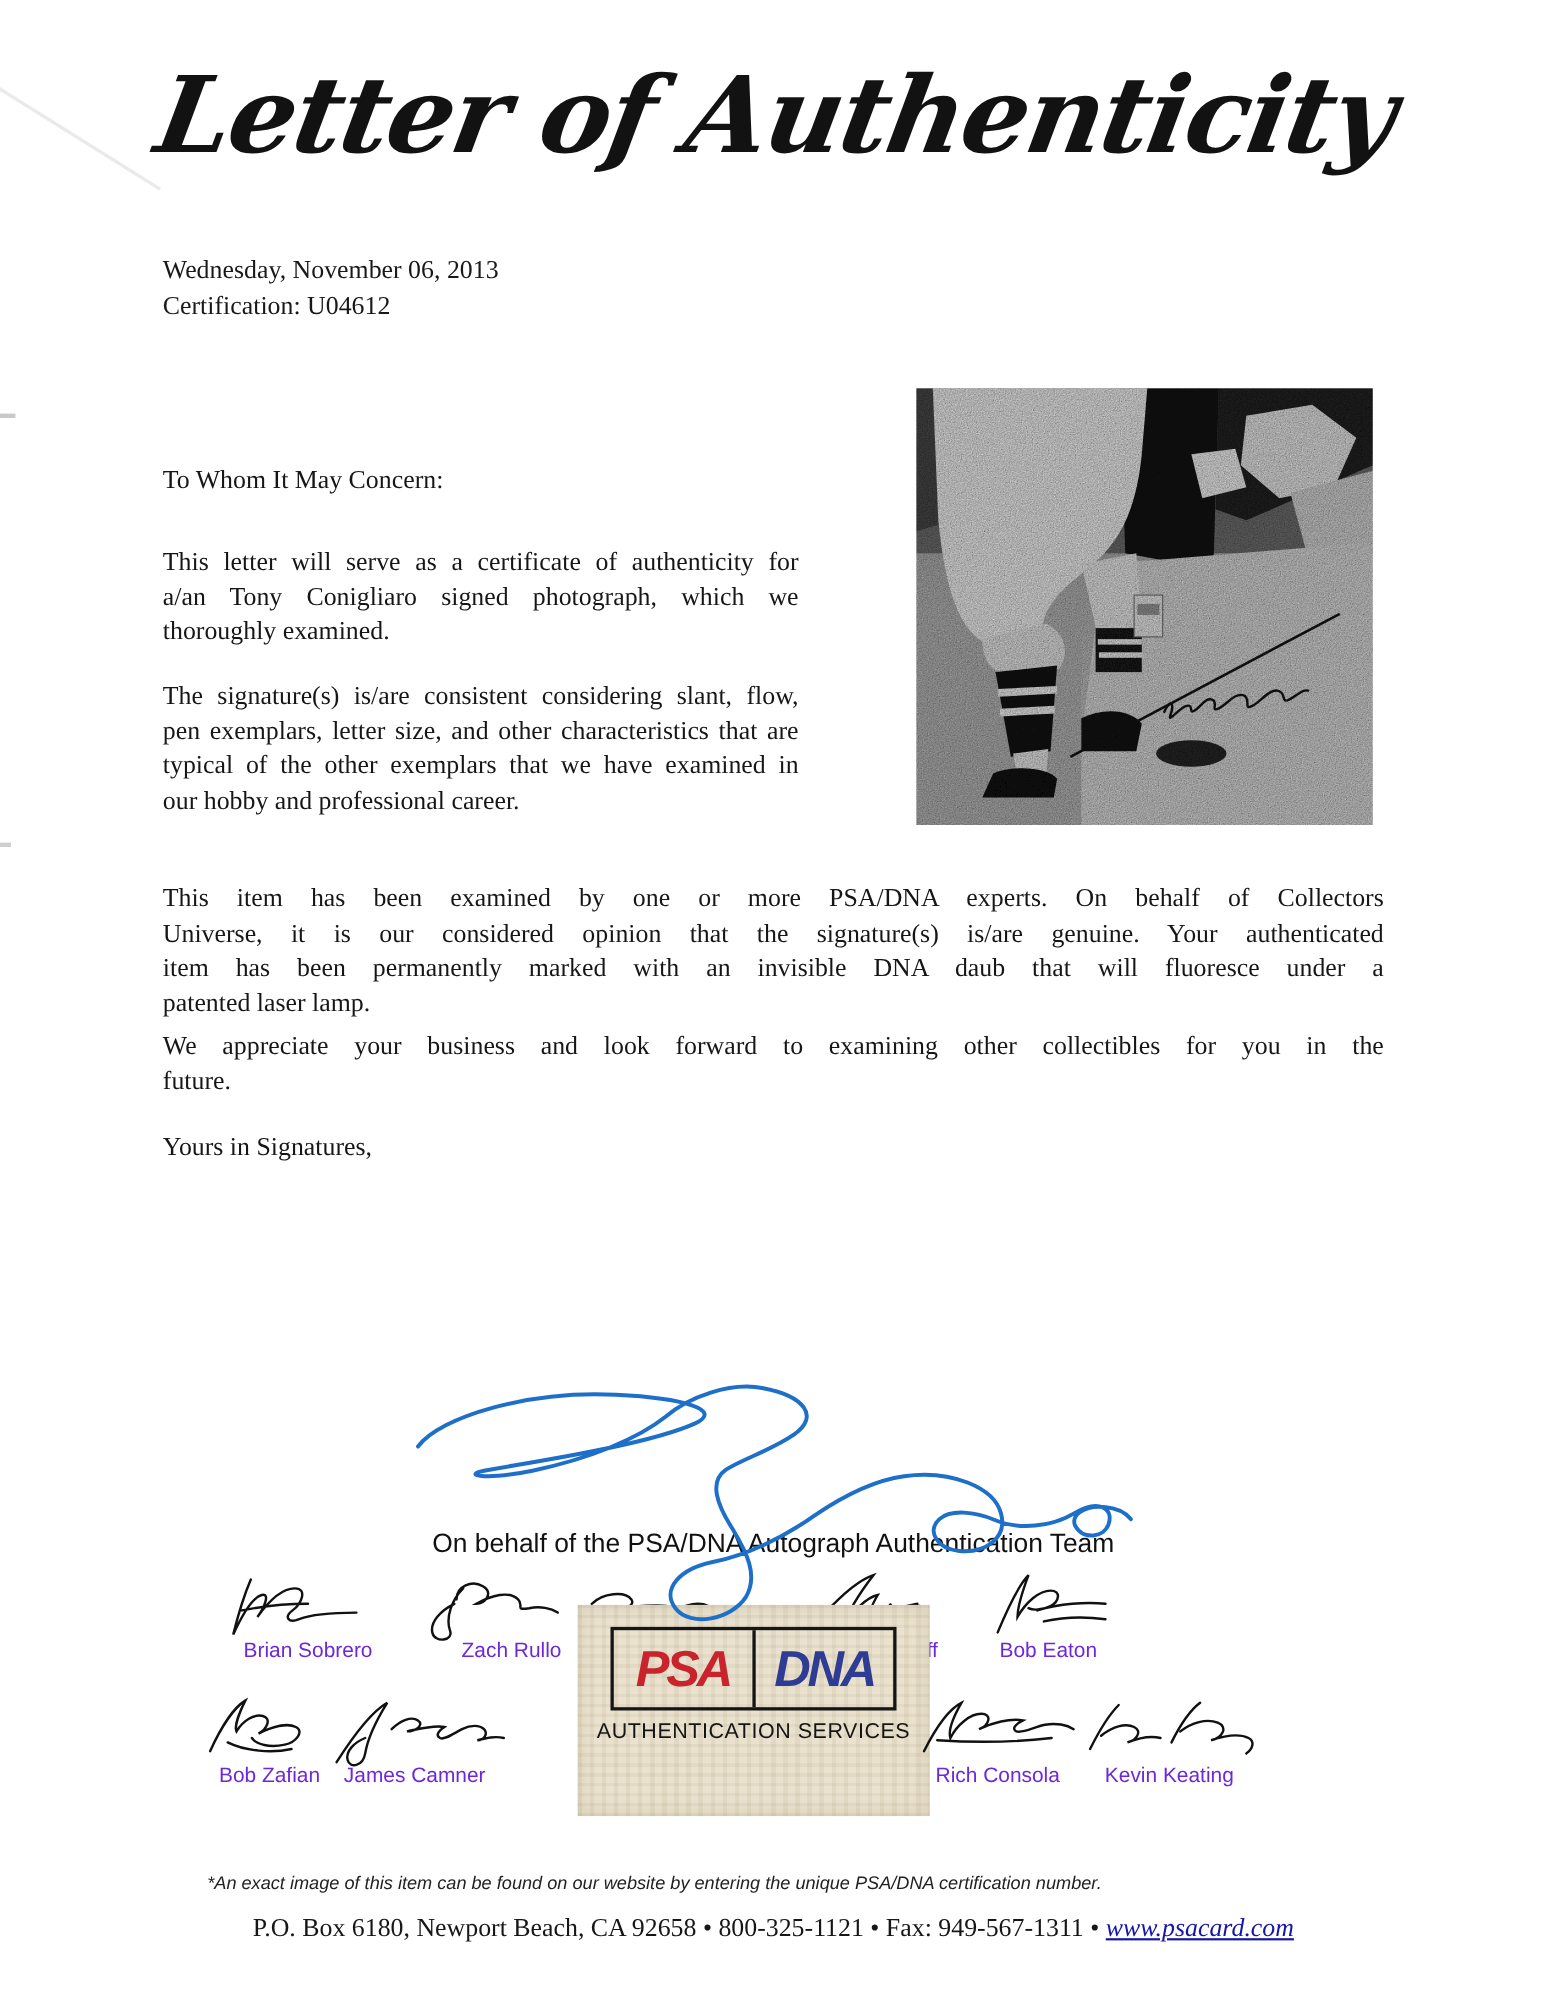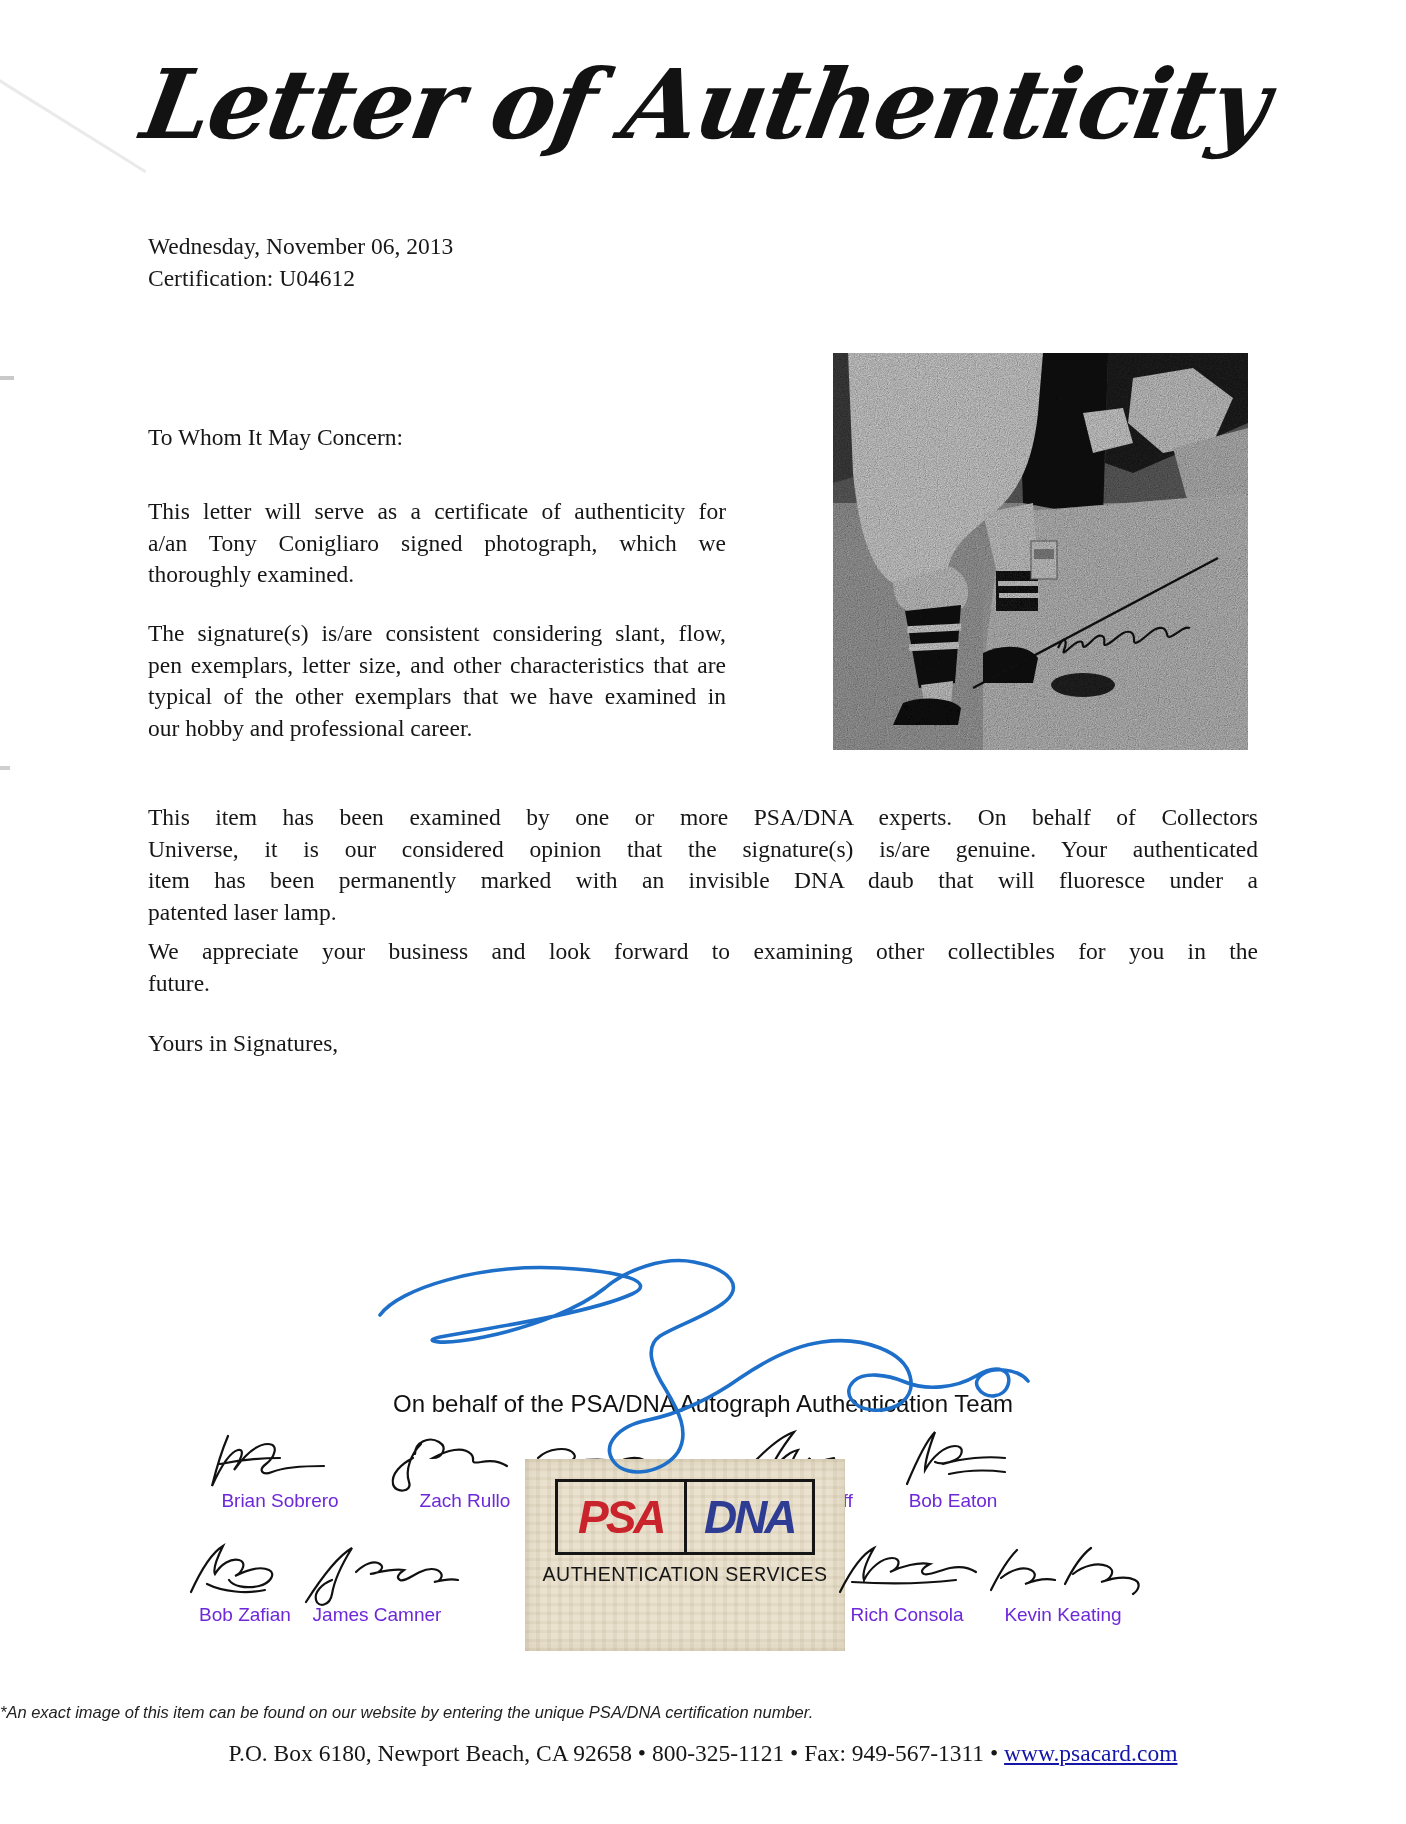--- a/index.html
+++ b/index.html
@@ -54,28 +54,28 @@
   .logo-cell{flex:1;display:flex;align-items:center;justify-content:center;
     font-family:"Liberation Sans", sans-serif;font-weight:bold;font-style:italic;
     font-size:46px;letter-spacing:-3px;}
   .logo-cell.psa{border-right:3px solid #151515;}
   .logo-sub{
     position:absolute;left:0;top:104px;width:100%;text-align:center;
     font-family:"Liberation Sans", sans-serif;font-size:19.5px;color:#151515;letter-spacing:.5px;
   }
   
   .footnote{
-    position:absolute;left:0;top:1703px;width:1118px;text-align:left;
-    font-family:"Liberation Sans", sans-serif;font-style:italic;font-size:16.5px;color:#222;
+    position:absolute;left:0;top:1703px;width:1118px;text-align:center;
+    font-family:"Liberation Sans", sans-serif;font-style:italic;font-size:16.5px;color:#222;padding-left:36px;
   }
   .address{
     position:absolute;left:0;top:1740px;width:1406px;text-align:center;
     font-size:23.5px;color:#161616;
   }
-  .address a{text-decoration:underline;}
+  .address a{text-decoration:underline;font-style:italic;}
 </style>
 </head>
 <body>
 
 <div class="page">
 
   <div class="streak"></div>
   <div class="tick1"></div>
   <div class="tick2"></div>
 

